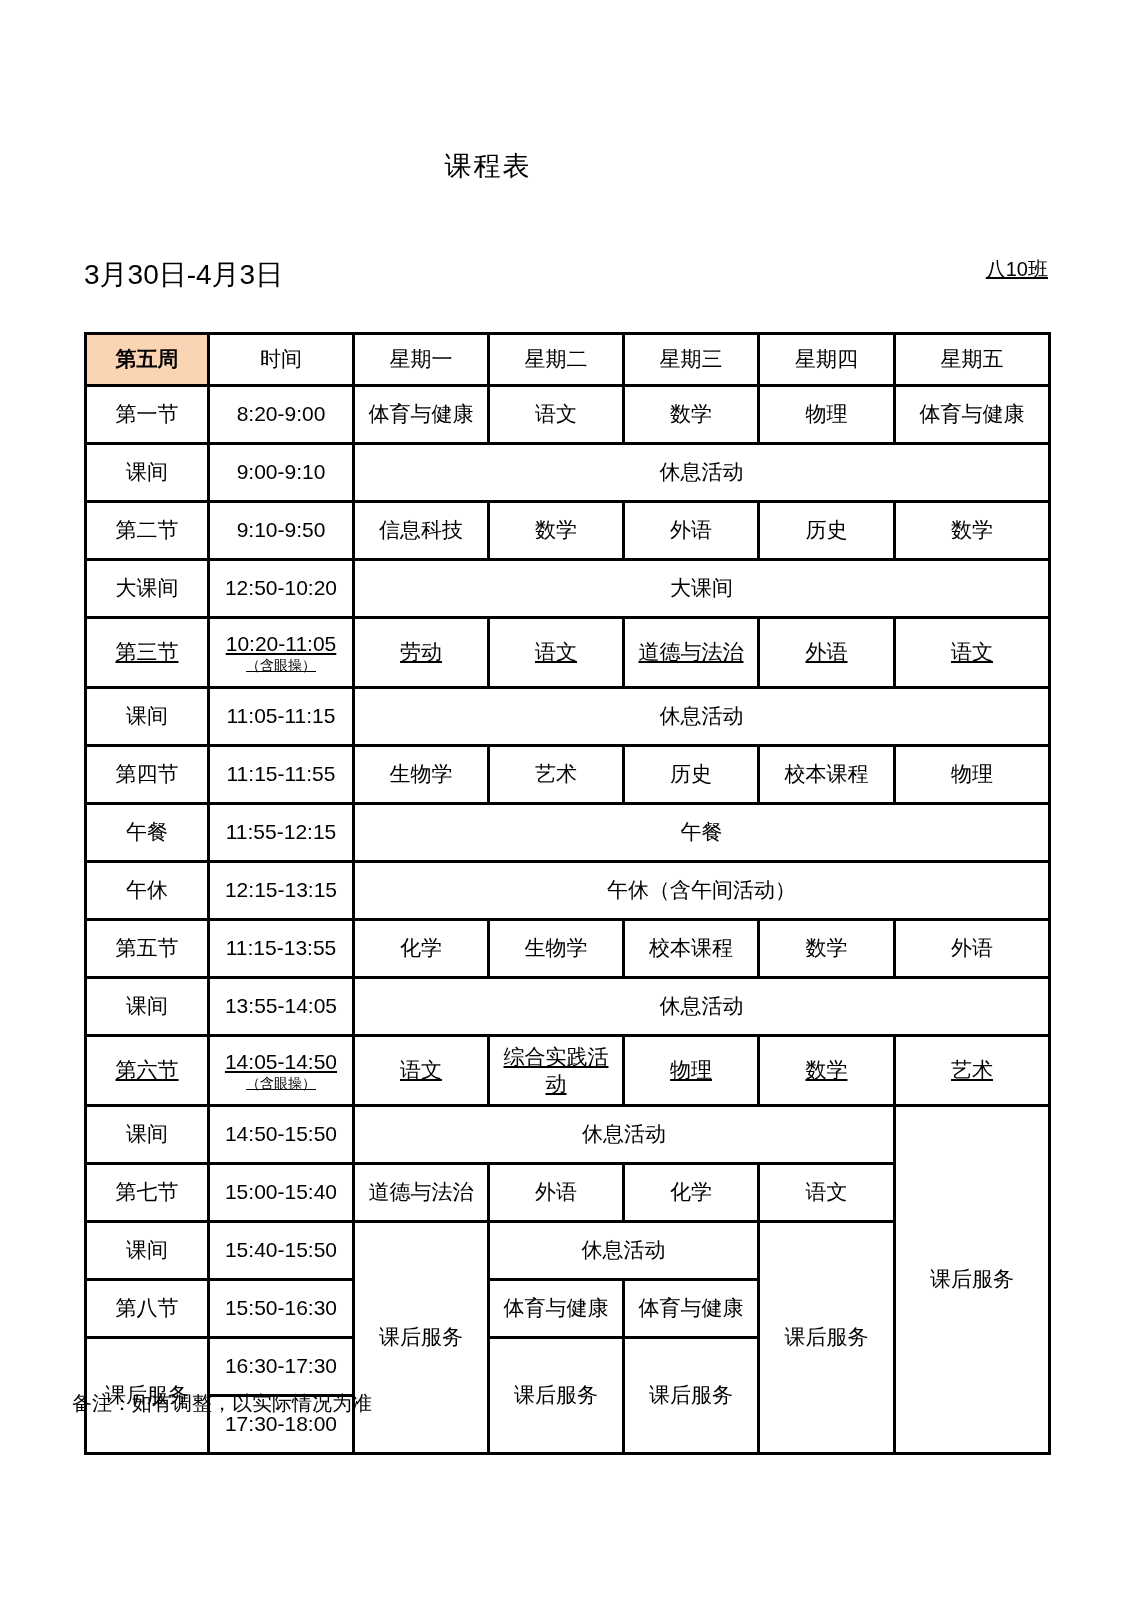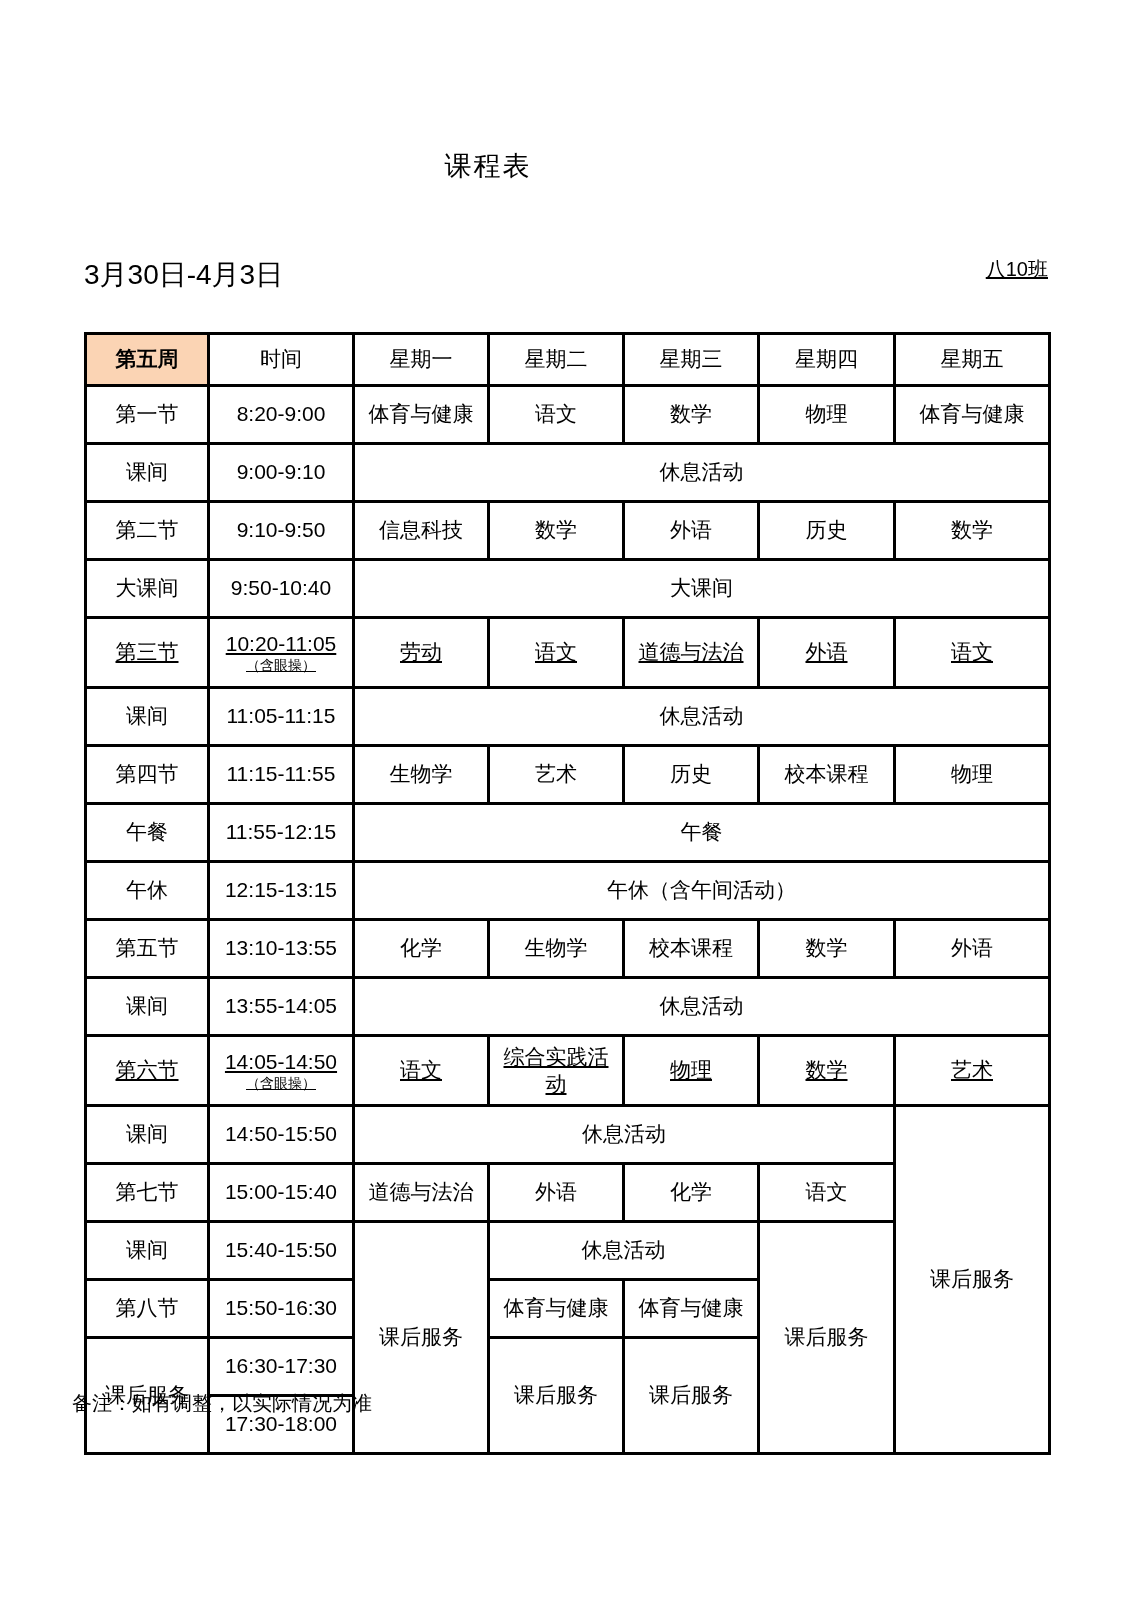--- a/index.html
+++ b/index.html
@@ -80,21 +80,21 @@
       <td>9:10-9:50</td>
       <td>信息科技</td>
       <td>数学</td>
       <td>外语</td>
       <td>历史</td>
       <td>数学</td>
     </tr>
 
     <tr class="h-std">
       <td>大课间</td>
-      <td>9:50-10:40</td>
+      <td>12:50-10:20</td>
       <td colspan="5">大课间</td>
     </tr>
 
     <tr class="h-tall">
       <td>第三节</td>
       <td>
         <div>10:20-11:05</div>
         <div class="time-note">（含眼操）</div>
       </td>
       <td>劳动</td>
@@ -127,21 +127,21 @@
     </tr>
 
     <tr class="h-std">
       <td>午休</td>
       <td>12:15-13:15</td>
       <td colspan="5">午休（含午间活动）</td>
     </tr>
 
     <tr class="h-std">
       <td>第五节</td>
-      <td>13:10-13:55</td>
+      <td>11:15-13:55</td>
       <td>化学</td>
       <td>生物学</td>
       <td>校本课程</td>
       <td>数学</td>
       <td>外语</td>
     </tr>
 
     <tr class="h-std">
       <td>课间</td>
       <td>13:55-14:05</td>

